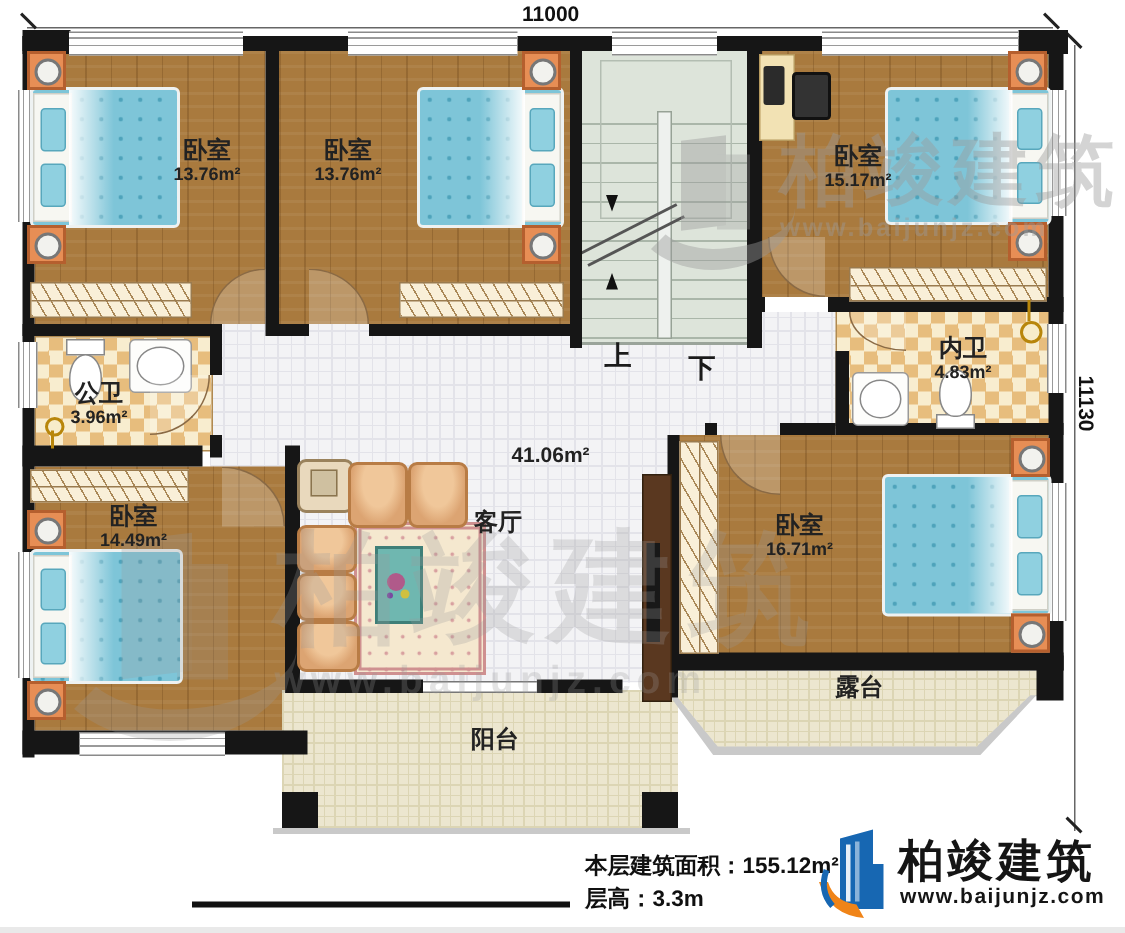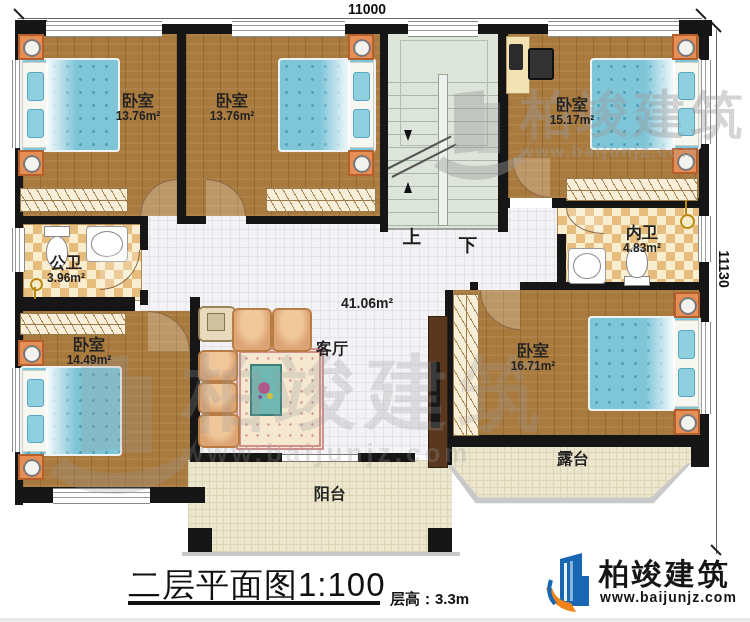--- a/index.html
+++ b/index.html
@@ -317,24 +317,24 @@
     </div>
   <div class="rlabel" style="left:330px;top:494px">
     <span class="rname">阳台</span>
     </div>
   <div class="rlabel" style="left:573px;top:459px">
     <span class="rname">露台</span>
     </div>
   <div class="biglab" style="left:412px;top:237px;transform:translate(-50%,-50%)">上</div>
   <div class="biglab" style="left:468px;top:245px;transform:translate(-50%,-50%)">下</div>
 
-  <div class="ftitle" style="left:128px;top:563px">
-    <span>二层平面图</span><span>1:100</span>
-  </div>
   <div class="abs" style="left:128px;top:601px;width:252px;height:4px;background:#111"></div>
+  <div class="fstat" style="left:390px;top:568px">
+    <span>本层建筑面积：</span><span>155.12m²</span>
+  </div>
   <div class="fstat" style="left:390px;top:590px">
     <span>层高：</span><span>3.3m</span>
   </div>
   <div class="abs" style="left:543px;top:552px;width:52px;height:62px">
     <svg width="52" height="62" viewBox="0 0 52 62">
       <path d="M17 7 L39 1 L39 24 L46 24 L46 54 L17 54 Z" fill="#1767b2"></path>
       <rect x="21" y="11" width="3" height="38" fill="#ffffff" opacity="0.9"></rect>
       <rect x="27" y="9" width="3" height="40" fill="#ffffff" opacity="0.5"></rect>
       <path d="M3 36 Q10 58 33 60 L28 51 Q13 49 9 36 Z" fill="#f08418"></path>
       <path d="M8 28 Q3 42 12 52" stroke="#1767b2" stroke-width="4" fill="none"></path>

